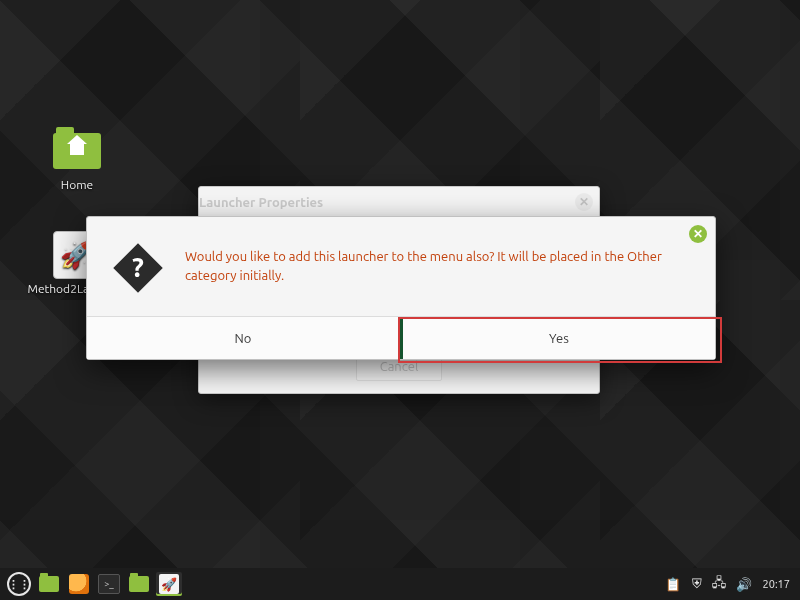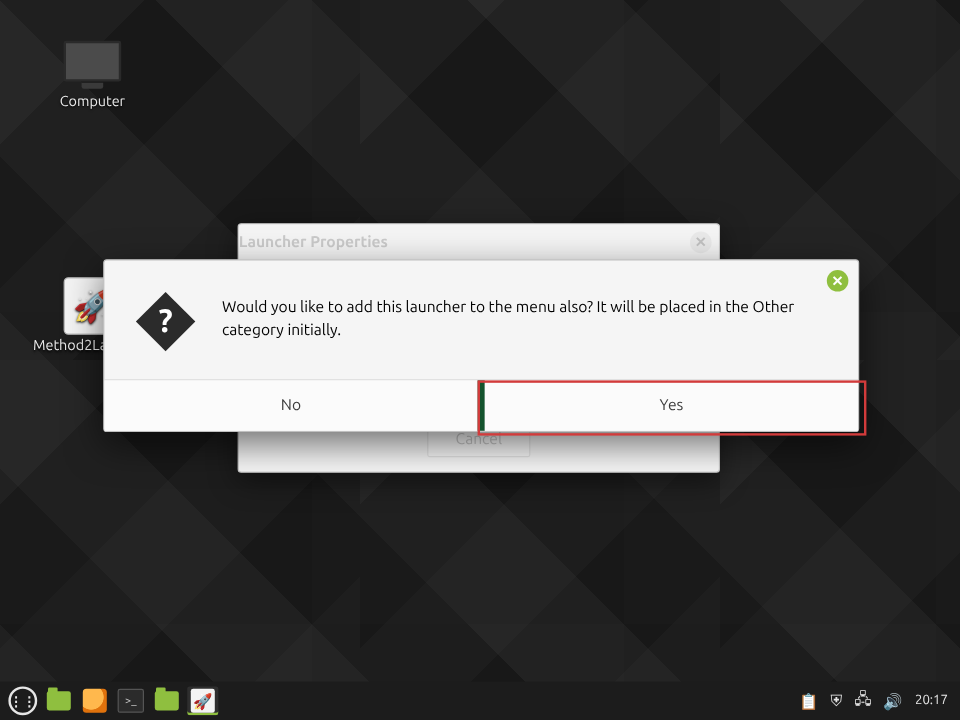--- a/index.html
+++ b/index.html
@@ -47,23 +47,23 @@
     background:#f5f5f5;border:1px solid #c0c0c0;border-radius:3px;
     box-shadow:0 10px 30px rgba(0,0,0,0.55);
   }
   .confirm .cclose{
     position:absolute;right:8px;top:8px;width:18px;height:18px;border-radius:50%;
     background:#8fbf3f;color:#fff;display:flex;align-items:center;justify-content:center;font-size:12px;font-weight:bold;
   }
   .confirm .body{display:flex;align-items:flex-start;padding:24px 24px 0 24px;gap:20px;}
   .qicon{width:54px;height:54px;flex:0 0 54px;display:flex;align-items:center;justify-content:center;}
   .qicon svg{width:54px;height:54px;}
-  .msg{flex:1;line-height:1.45;color:#000000;padding-top:6px;}
+  .msg{flex:1;line-height:1.45;color:#c2410c;padding-top:6px;}
   .confirm .actions{position:absolute;bottom:0;left:0;right:0;height:42px;display:flex;border-top:1px solid #dcdcdc;}
-  .cbtn{flex:1;display:flex;align-items:center;justify-content:center;background:#fbfbfb;color:#3b3b3b;border-right:6px solid #14532d;}
+  .cbtn{flex:1;display:flex;align-items:center;justify-content:center;background:#fbfbfb;color:#3b3b3b;border-right:4px solid #14532d;}
   .cbtn:last-child{border-right:none;}
   .hl{position:absolute;border:2px solid #d23b3b;pointer-events:none;}
   
   .panel{position:absolute;left:0;right:0;bottom:0;height:32px;background:#1c1c1c;display:flex;align-items:center;color:#e6e6e6;}
   .panel .left{display:flex;align-items:center;gap:4px;padding-left:6px;}
   .panel .right{margin-left:auto;display:flex;align-items:center;gap:10px;padding-right:10px;}
   .pbox{width:26px;height:24px;display:flex;align-items:center;justify-content:center;border-radius:2px;}
   .pbox.active{background:#2e2e2e;box-shadow:inset 0 -2px 0 #8fbf3f;}
   .mint{width:20px;height:20px;border:2px solid #e6e6e6;border-radius:50%;display:flex;align-items:center;justify-content:center;font-size:11px;font-weight:bold;}
   .ffox{width:20px;height:20px;border-radius:3px;background:radial-gradient(circle at 35% 35%,#ffb84d 0 55%,#e0720c 58% 100%);}
@@ -71,27 +71,29 @@
   .pfolder{width:20px;height:16px;background:#8fbf3f;border-radius:2px;position:relative;}
   .pfolder::before{content:"";position:absolute;top:-3px;left:1px;width:8px;height:4px;background:#8fbf3f;border-radius:1px 1px 0 0;}
   .protk{width:20px;height:20px;background:#f3f3f3;border-radius:2px;display:flex;align-items:center;justify-content:center;font-size:13px;}
   .clock{font-size:11px;}
 </style>
 </head>
 <body>
 
 <div class="desktop">
 
-  <div class="dicon" style="left:34px;top:28px">
+
+  <div class="dicon" style="left:34px;top:128px">
     <div class="glyph">
-        <div class="monitor"></div>
+        <div class="folder">
+          <div class="homeglyph"></div>
+        </div>
       </div>
-    <div>Computer</div>
+    <div>Home</div>
   </div>
-
 
   <div class="dicon" style="left:22px;top:232px;width:110px">
     <div class="glyph">
         <div class="appicon">
           <span class="rocket">🚀</span>
         </div>
       </div>
     <div>Method2Launcher</div>
   </div>
 

